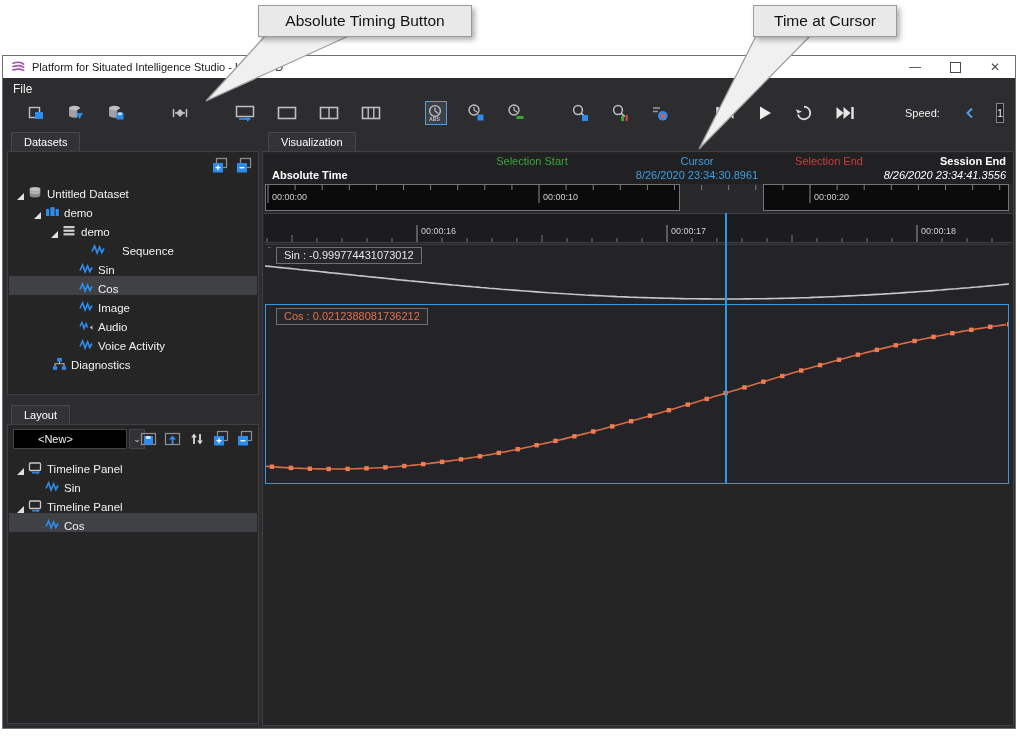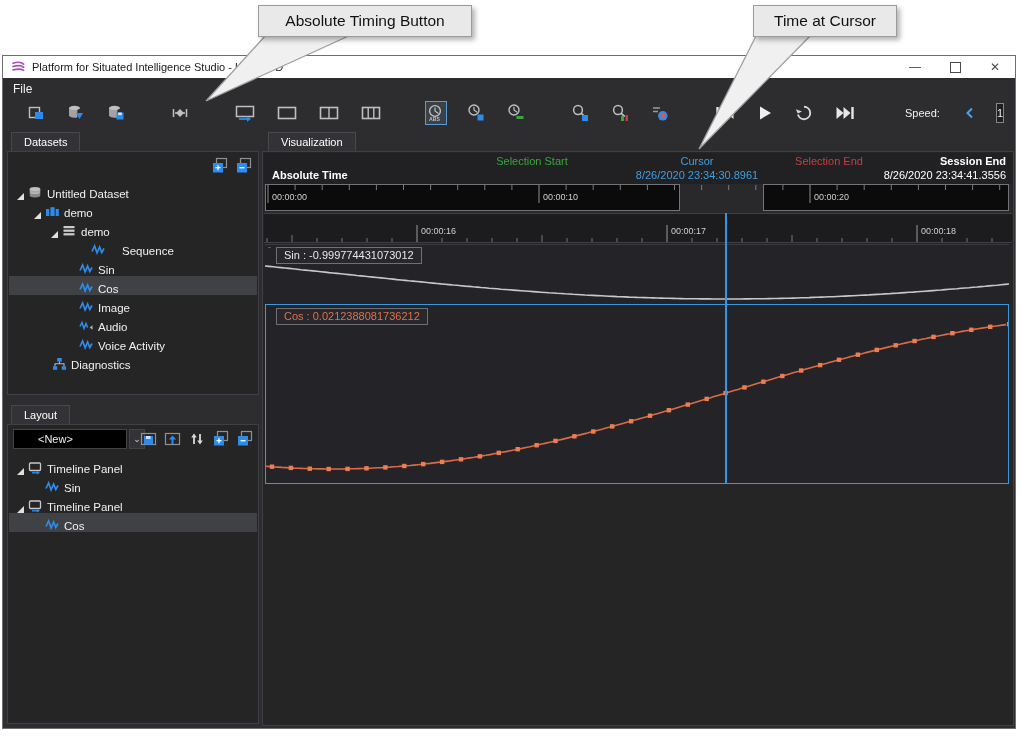--- a/index.html
+++ b/index.html
@@ -432,21 +432,21 @@
     </div>
     <div class="pbody" style="left:259px;top:24px;width:752px;height:575px;">
 
       <div class="vizhdr">
         <div class="vh vrow1" style="left:188px;width:160px;text-align:center;color:#3aa53a;">Selection Start</div>
         <div class="vh vrow1" style="left:373px;width:120px;text-align:center;color:#3f9fe0;">Cursor</div>
         <div class="vh vrow1" style="left:485px;width:160px;text-align:center;color:#cd3c3c;">Selection End</div>
         <div class="vh vrow1" style="right:6px;color:#ffffff;font-weight:bold;">Session End</div>
         <div class="vh vrow2" style="left:8px;color:#ffffff;font-weight:bold;">Absolute Time</div>
         <div class="vh vrow2" style="left:333px;width:200px;text-align:center;color:#3f9fe0;">8/26/2020 23:34:30.8961</div>
-        <div class="vh vrow2" style="right:6px;color:#ffffff;">8/26/2020 23:34:41.3556</div>
+        <div class="vh vrow2" style="right:6px;color:#ffffff;font-style:italic;">8/26/2020 23:34:41.3556</div>
       </div>
 
       <svg class="ruler-ov" id="ruler-overview" width="748" height="29" style="top:32px;">
           <rect x="0" y="0" width="748" height="29" fill="#29292c"></rect>
           <rect x="1.5" y="0.5" width="414" height="26" fill="#0b0b0b" stroke="#747478"></rect>
           <rect x="499.5" y="0.5" width="245" height="26" fill="#0b0b0b" stroke="#747478"></rect>
           <path d="M4 1V19" stroke="#8f8f93" stroke-width="1"></path>
           <path d="M31.1 1V6" stroke="#7c7c80" stroke-width="1"></path>
           <path d="M58.2 1V6" stroke="#7c7c80" stroke-width="1"></path>
           <path d="M85.30000000000001 1V6" stroke="#7c7c80" stroke-width="1"></path>

